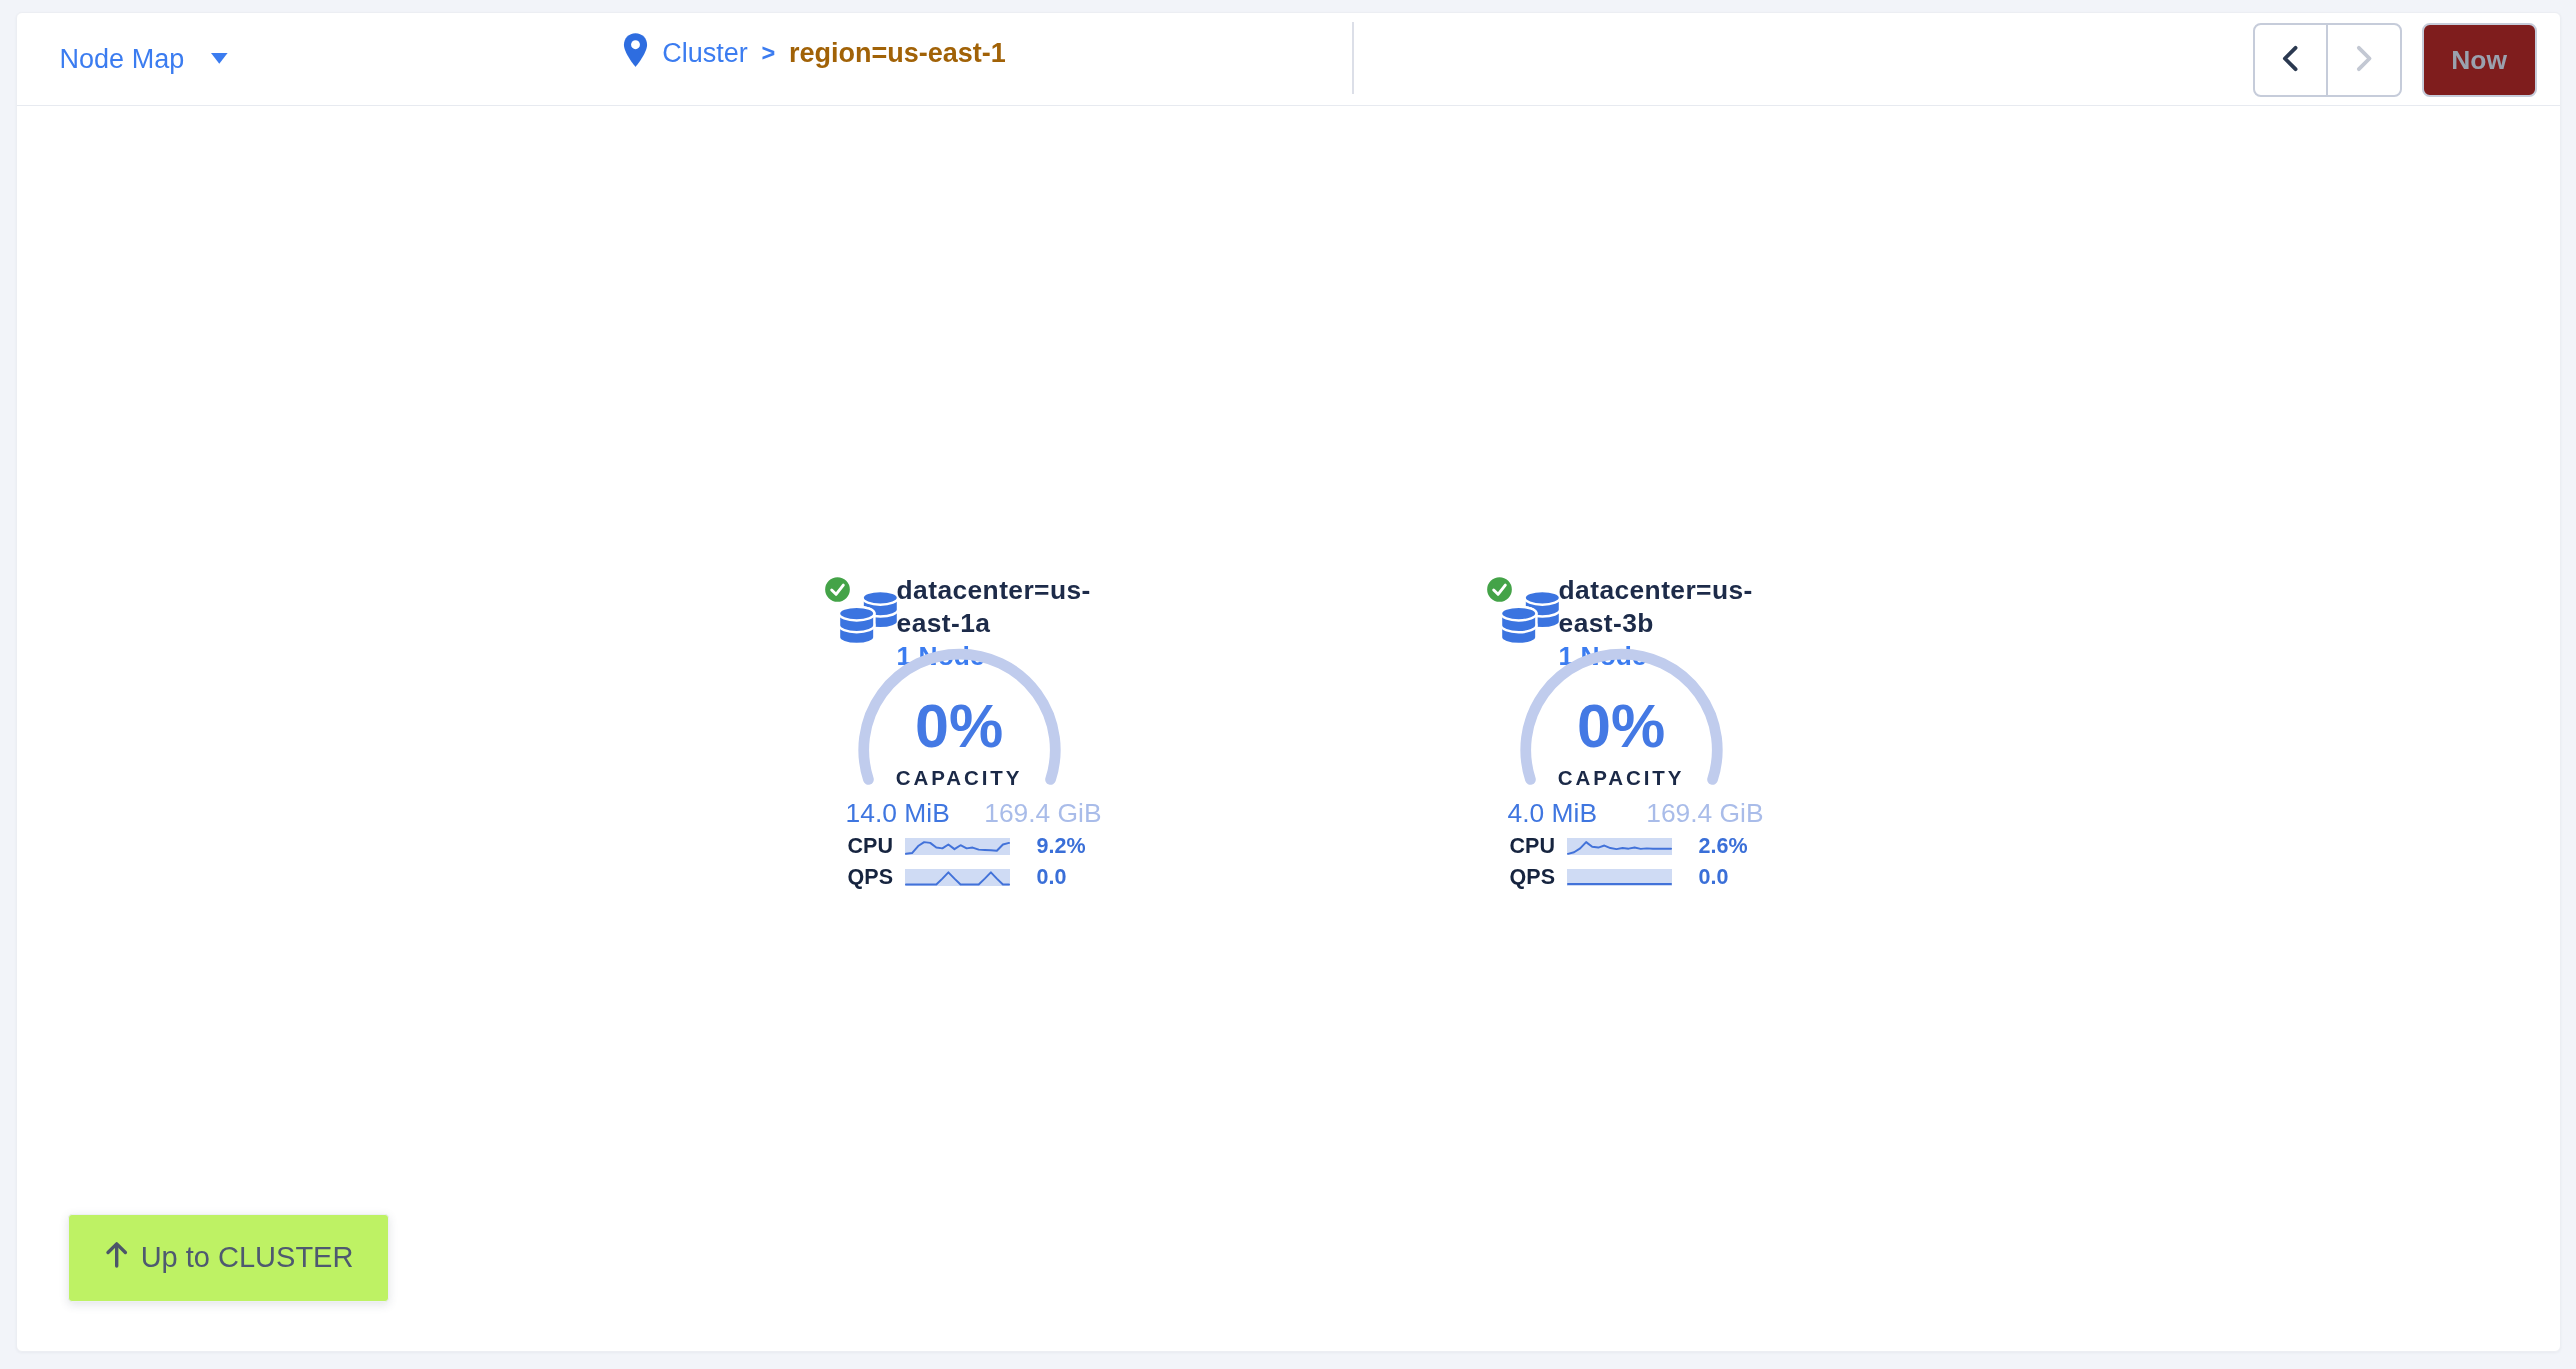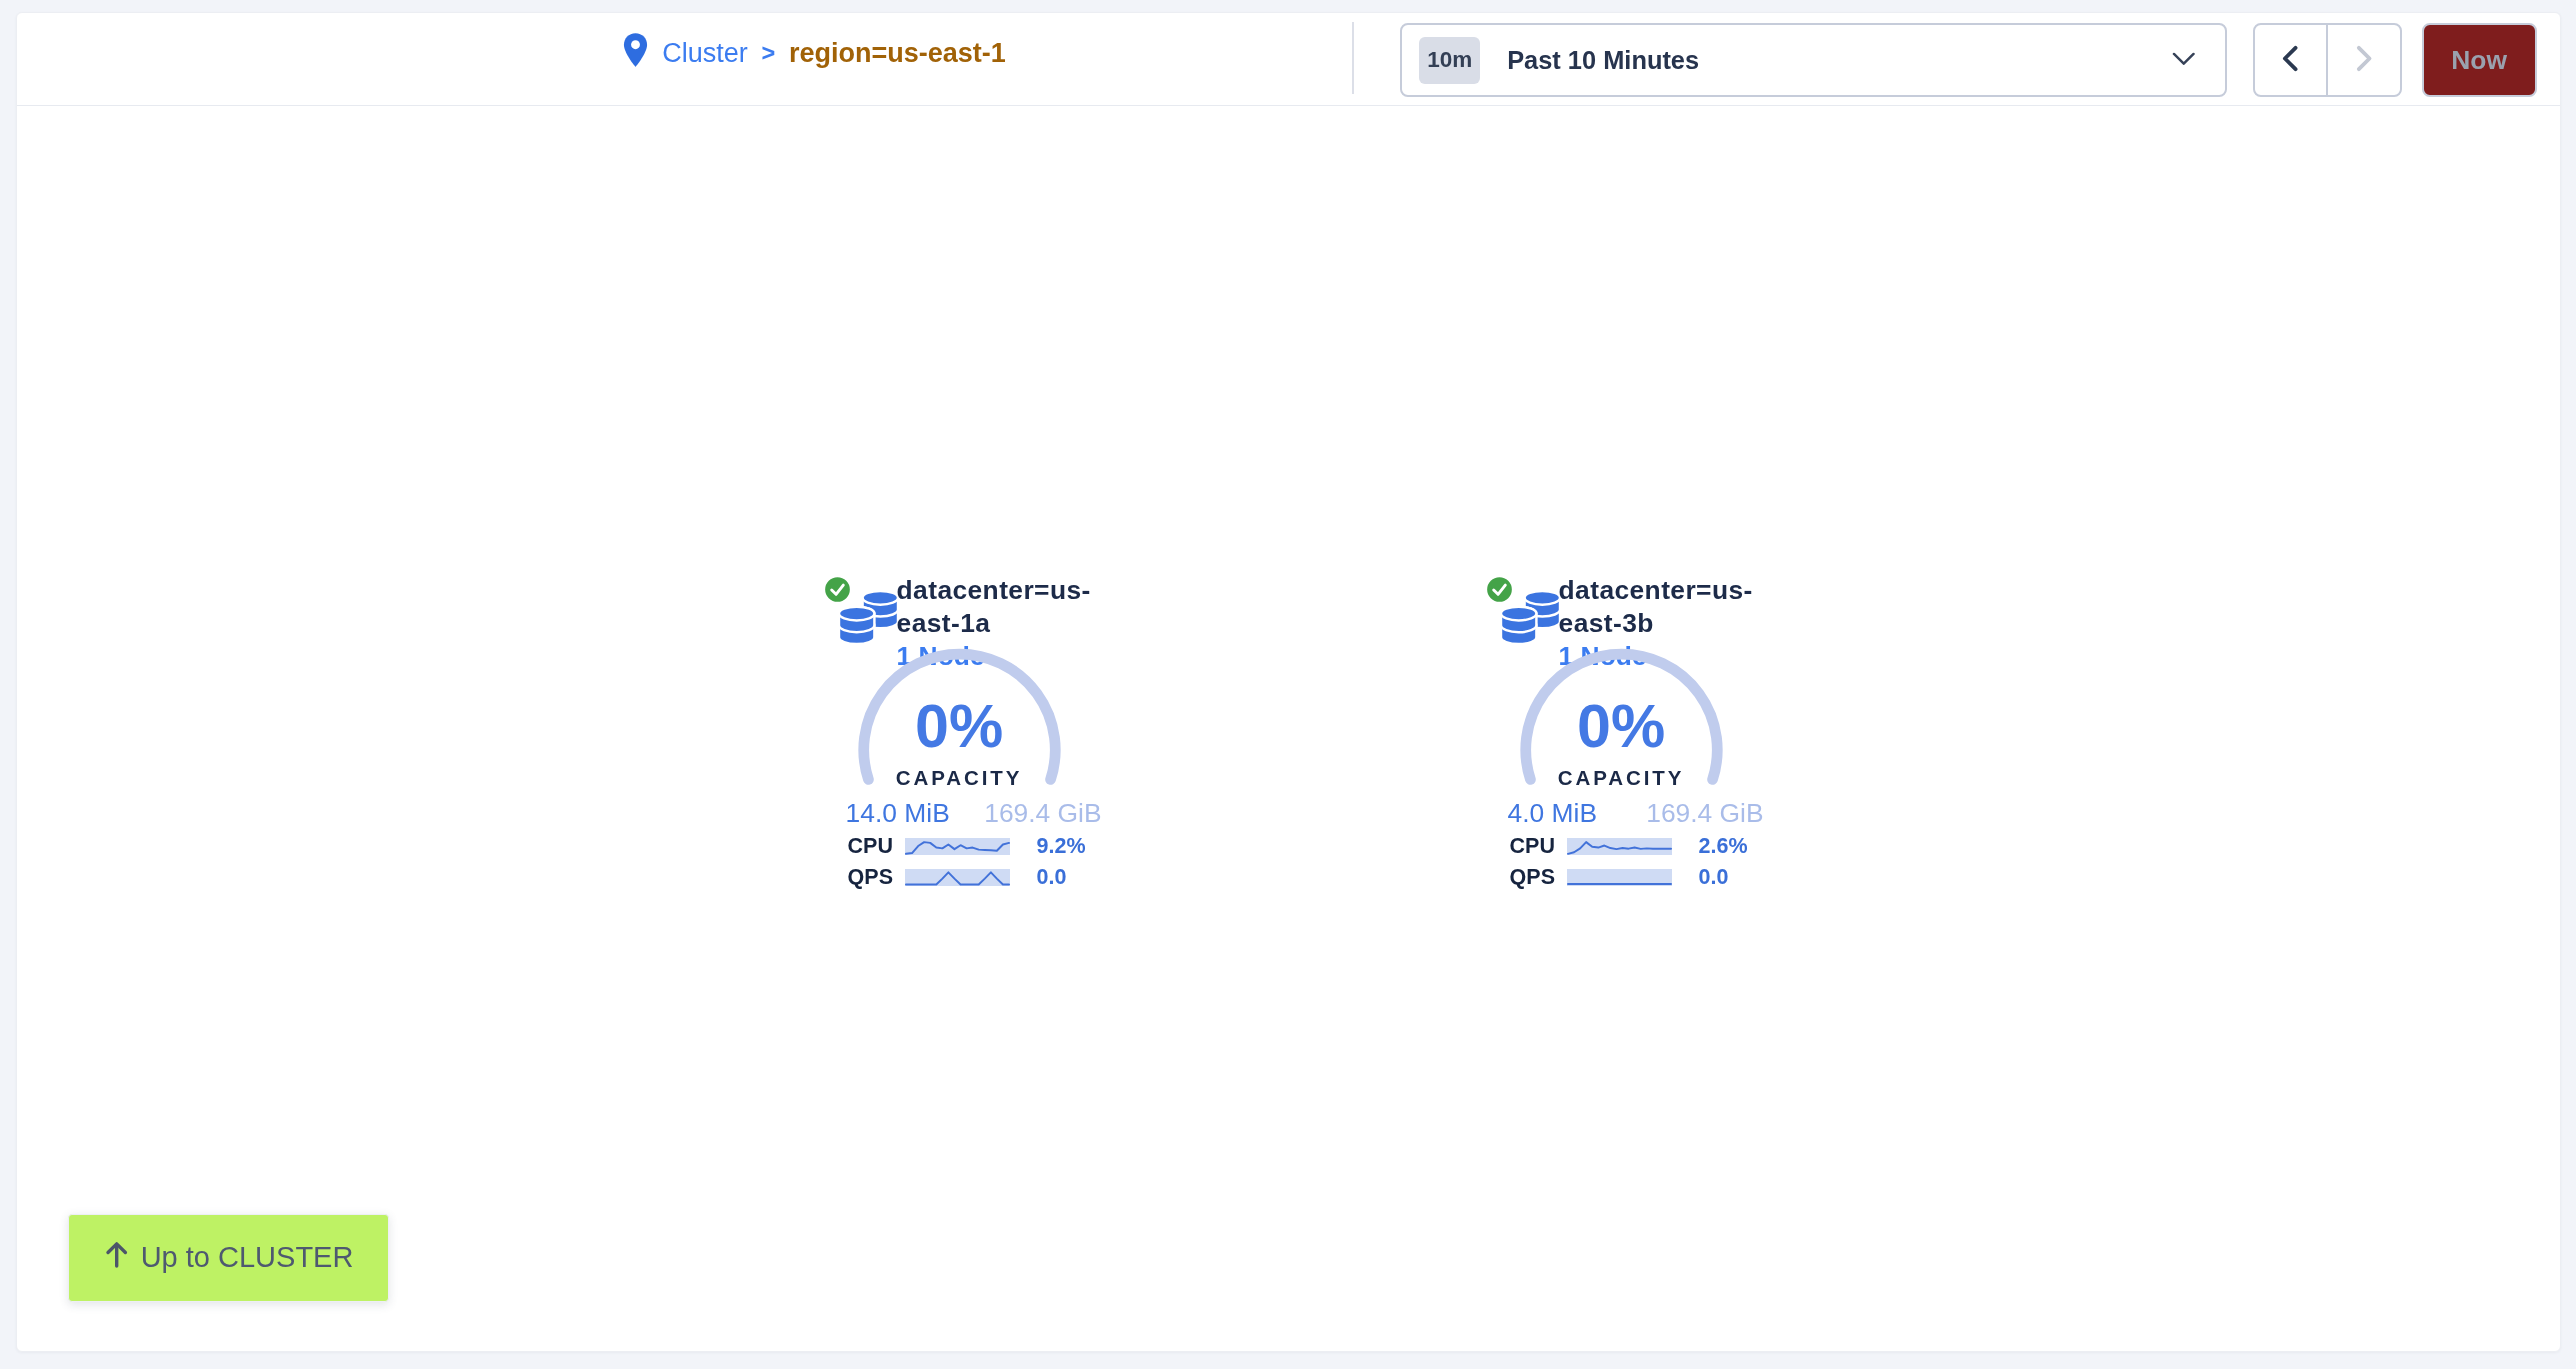--- a/index.html
+++ b/index.html
@@ -81,44 +81,43 @@
     display:flex; align-items:center; gap:11.7px; cursor:pointer;
     font-family:"Liberation Sans", sans-serif; font-size:29px; color:#4e5970; }
 </style>
 </head>
 <body>
 
 <div class="shell">
 
   <header class="topbar">
 
+    <div class="view-selector">
+      <span class="label">Node Map</span>
+      <span>
+        <svg width="16.6" height="10.8" viewBox="0 0 17 11">
+            <polygon points="0,0 17,0 8.5,11" fill="#3b7cf0"></polygon>
+          </svg>
+      </span>
+    </div>
 
     <nav class="breadcrumb">
       <span>
         <svg width="27" height="37" viewBox="0 0 28 38">
           <path d="M14 1 C7 1 2 6.2 2 13 c0 8.8 12 23 12 23 s12 -14.2 12 -23 C26 6.2 21 1 14 1 z" fill="#2e6de0"></path>
           <circle cx="14" cy="13" r="4.6" fill="#ffffff"></circle>
         </svg>
       </span>
       <a class="root">Cluster</a>
       <span class="sep">&gt;</span>
       <span class="current">region=us-east-1</span>
     </nav>
 
     <div class="topbar-divider"></div>
 
-    <div class="time-dropdown">
-      <span class="time-badge">10m</span>
-      <span class="time-label">Past 10 Minutes</span>
-      <span class="time-chevron">
-        <svg width="23.5" height="13.7" viewBox="0 0 24 14">
-            <polyline points="2,2 12,12 22,2" fill="none" stroke="#364258" stroke-width="2.5" stroke-linecap="round" stroke-linejoin="round"></polyline>
-          </svg>
-      </span>
-    </div>
 
     <div class="step-group">
       <button class="step-btn prev">
         <span>
           <svg width="25.4" height="31" viewBox="0 0 26 32">
               <polyline points="18,5 7,16 18,27" fill="none" stroke="#2b3950" stroke-width="4" stroke-linecap="round" stroke-linejoin="round"></polyline>
             </svg>
         </span>
       </button>
       <button class="step-btn next">

